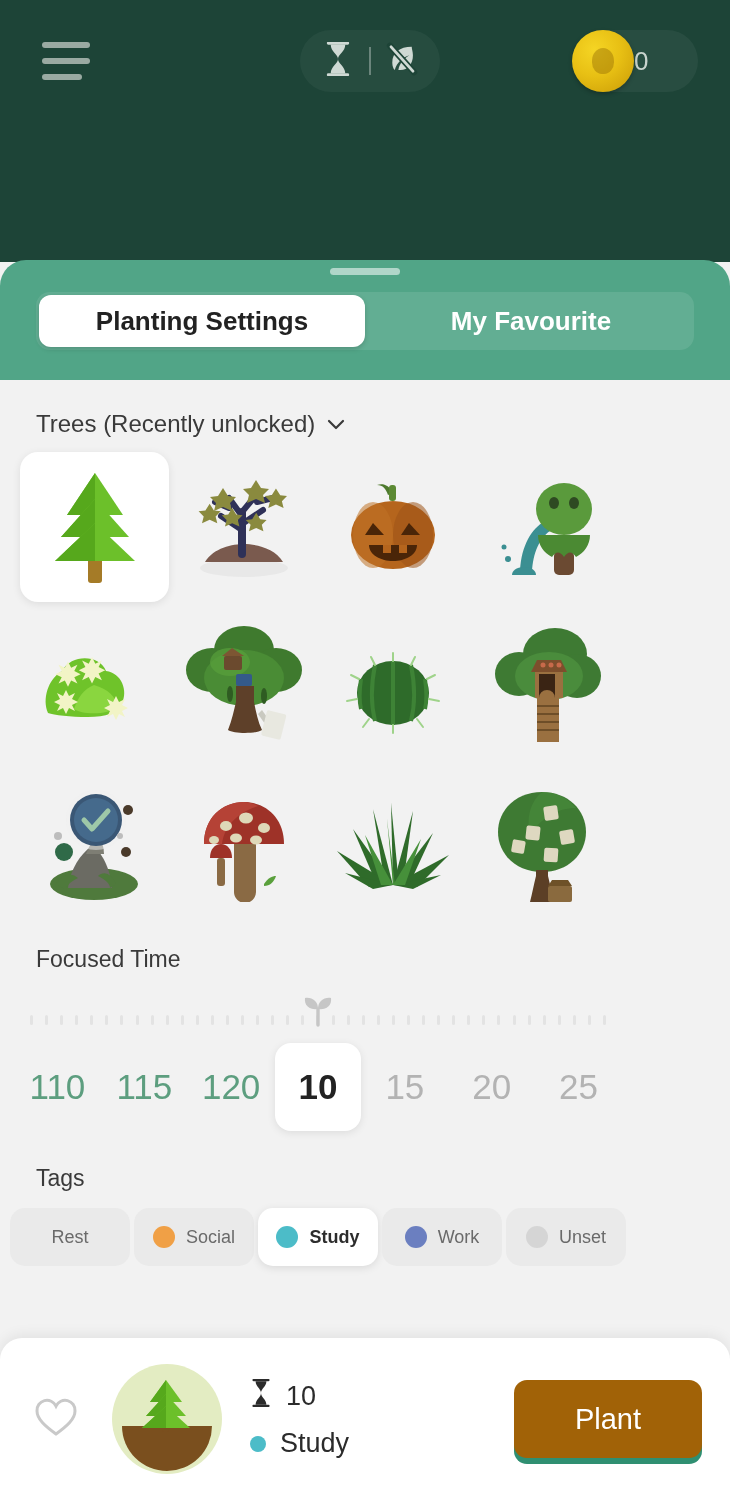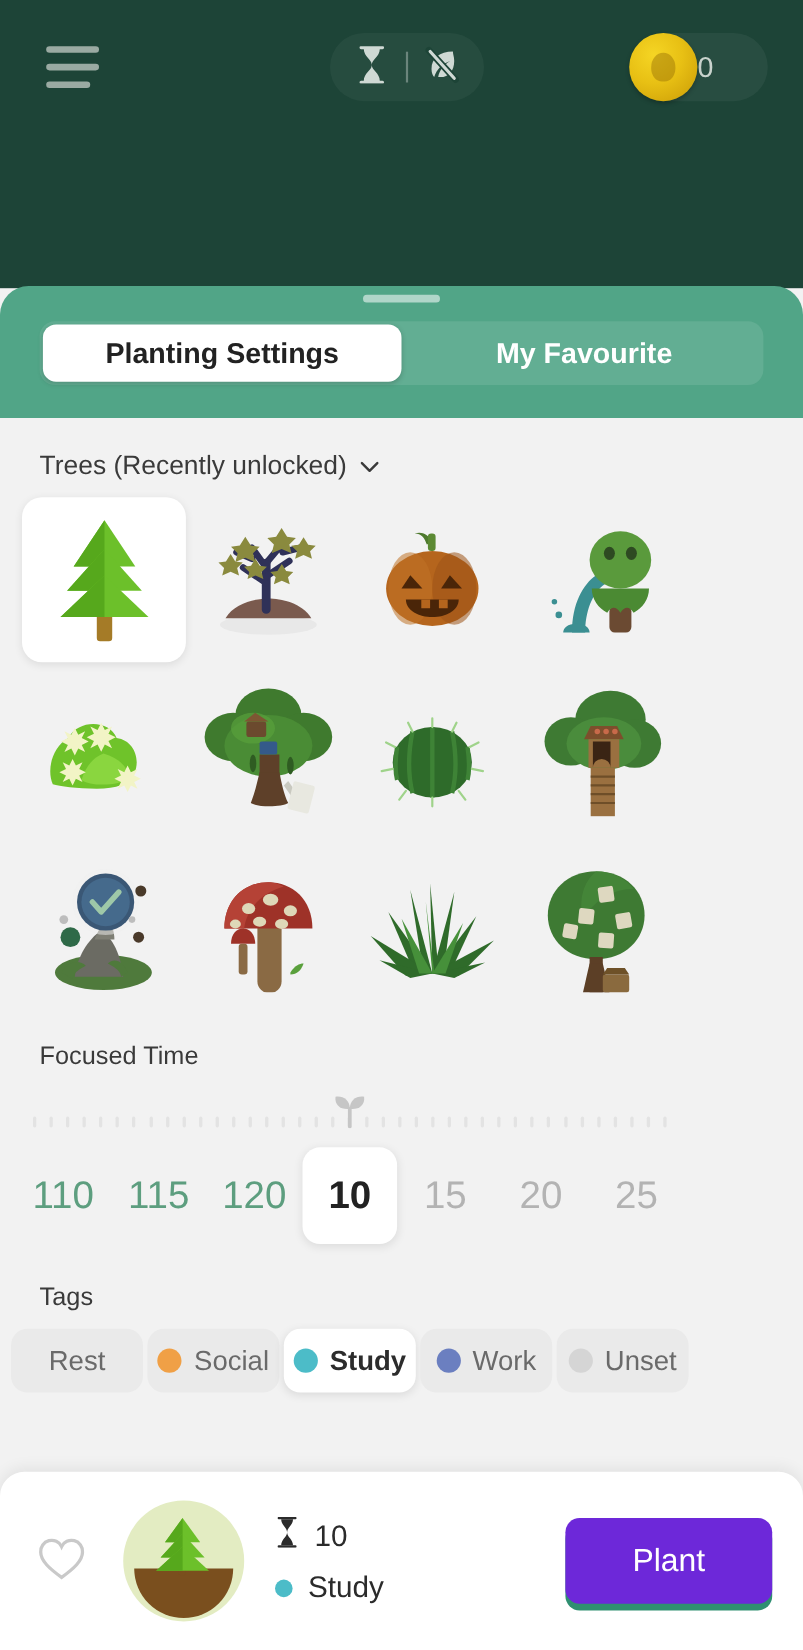--- a/index.html
+++ b/index.html
@@ -137,21 +137,21 @@
     box-shadow: 0 2px 9px rgba(0,0,0,0.09);
   }
 
   
   .tagrow {
     display: flex; margin: 16px 10px 0 10px; align-items: center; gap: 4px;
   }
   .tag {
     flex: 1; height: 58px; border-radius: 15px; background: #eaeaea;
     display: flex; align-items: center; justify-content: center; gap: 11px;
-    font-size: 25px; color: #6a6a6a; cursor: pointer;
+    font-size: 18px; color: #6a6a6a; cursor: pointer;
   }
   .tag.selected { background: #ffffff; color: #2c2c2c; font-weight: bold;
     box-shadow: 0 2px 9px rgba(0,0,0,0.10); }
   .tag .dot { width: 22px; height: 22px; border-radius: 50%; flex: none; }
 
   
   .bottombar {
     position: absolute; bottom: 0; left: 0; width: 730px; height: 162px;
     background: #ffffff; border-radius: 22px 22px 0 0;
     box-shadow: 0 -3px 14px rgba(0,0,0,0.07);
@@ -161,21 +161,21 @@
   .preview-circle {
     width: 110px; height: 110px; border-radius: 50%;
     background: #e3ecc2; overflow: hidden; position: relative; flex: none;
   }
   .meta { margin-left: 28px; display: flex; flex-direction: column; gap: 14px; }
   .meta-row { display: flex; align-items: center; gap: 14px; font-size: 27px; color: #2b2b2b; }
   .meta-dot { width: 16px; height: 16px; border-radius: 50%; flex: none; }
   .plant-btn {
     position: absolute; right: 28px; top: 42px;
     width: 188px; height: 78px; border: none;
-    background: #6d28d9; color: #ffffff; font-size: 29px;
+    background: #a16207; color: #ffffff; font-size: 29px;
     border-radius: 13px; cursor: pointer;
     box-shadow: 0 6px 0 #2f8f71;
     font-family: "Liberation Sans", sans-serif;
   }
 </style>
 </head>
 <body>
 
 <div id="app">
 

